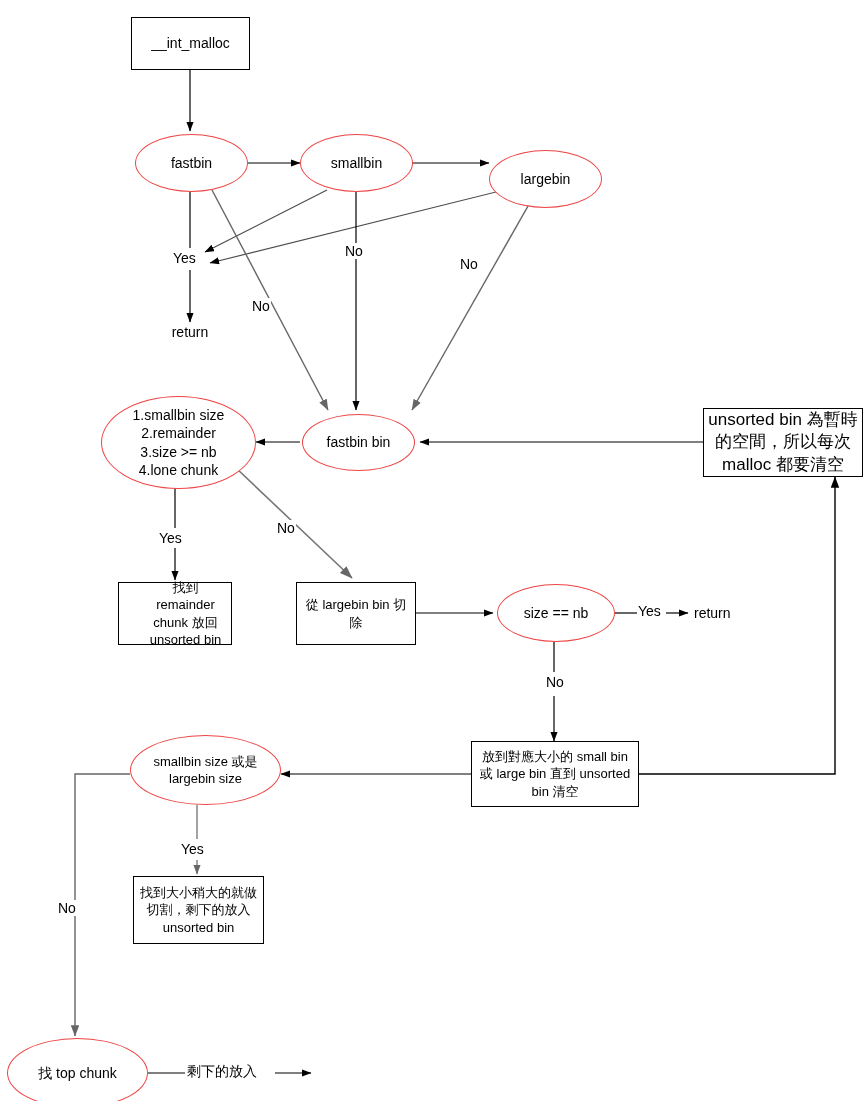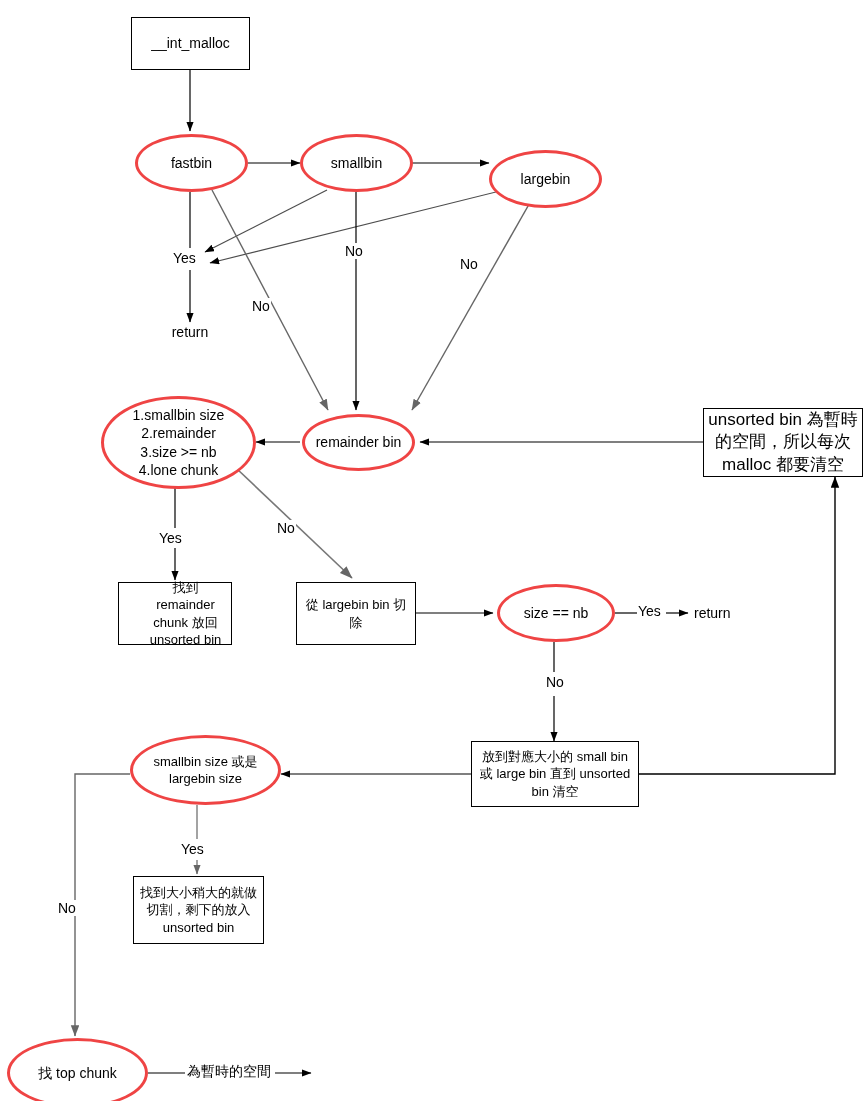--- a/index.html
+++ b/index.html
@@ -37,21 +37,21 @@
     font-size: 14px;
     line-height: 1.32;
     color: #000;
     background: #ffffff;
     z-index: 2;
   }
   .node.box {
     border: 1px solid #000000;
   }
   .node.ellipse {
-    border: 3px solid #ef4444;
+    border: 1px solid #ef4444;
     border-radius: 50%;
   }
   .node.plain {
     border: none;
     background: transparent;
   }
   .edge-label {
     position: absolute;
     font-size: 14px;
     color: #000;
@@ -150,21 +150,21 @@
   </div>
 
   <div class="node ellipse" style="left:101px; top:384px; width:155px; height:93px; white-space:pre-line;">
     <span class="inner">1.smallbin size
 2.remainder
 3.size &gt;= nb
 4.lone chunk</span>
   </div>
 
   <div class="node ellipse" style="left:302px; top:402px; width:113px; height:57px;">
-    <span class="inner">remainder bin</span>
+    <span class="inner">fastbin bin</span>
   </div>
 
   <div class="node box" style="left:703px; top:396px; width:160px; height:69px; font-size:17px;">
     <span class="inner">unsorted bin 為暫時的空間，所以每次 malloc 都要清空</span>
   </div>
 
   <div class="node box" style="left:118px; top:570px; width:114px; height:63px; font-size:13px;padding-left:21px;">
     <span class="inner">找到 remainder chunk 放回 unsorted bin</span>
   </div>
 
@@ -210,15 +210,15 @@
   <div class="edge-label" style="left:276px; top:508px;">No</div>
 
   <div class="edge-label" style="left:637px; top:591px;">Yes</div>
 
   <div class="edge-label" style="left:545px; top:662px;">No</div>
 
   <div class="edge-label" style="left:180px; top:829px;">Yes</div>
 
   <div class="edge-label" style="left:57px; top:888px;">No</div>
 
-  <div class="edge-label" style="left:186px; top:1051px;">為暫時的空間</div>
+  <div class="edge-label" style="left:186px; top:1051px;">剩下的放入</div>
 
 </div>
 
 </body></html>

